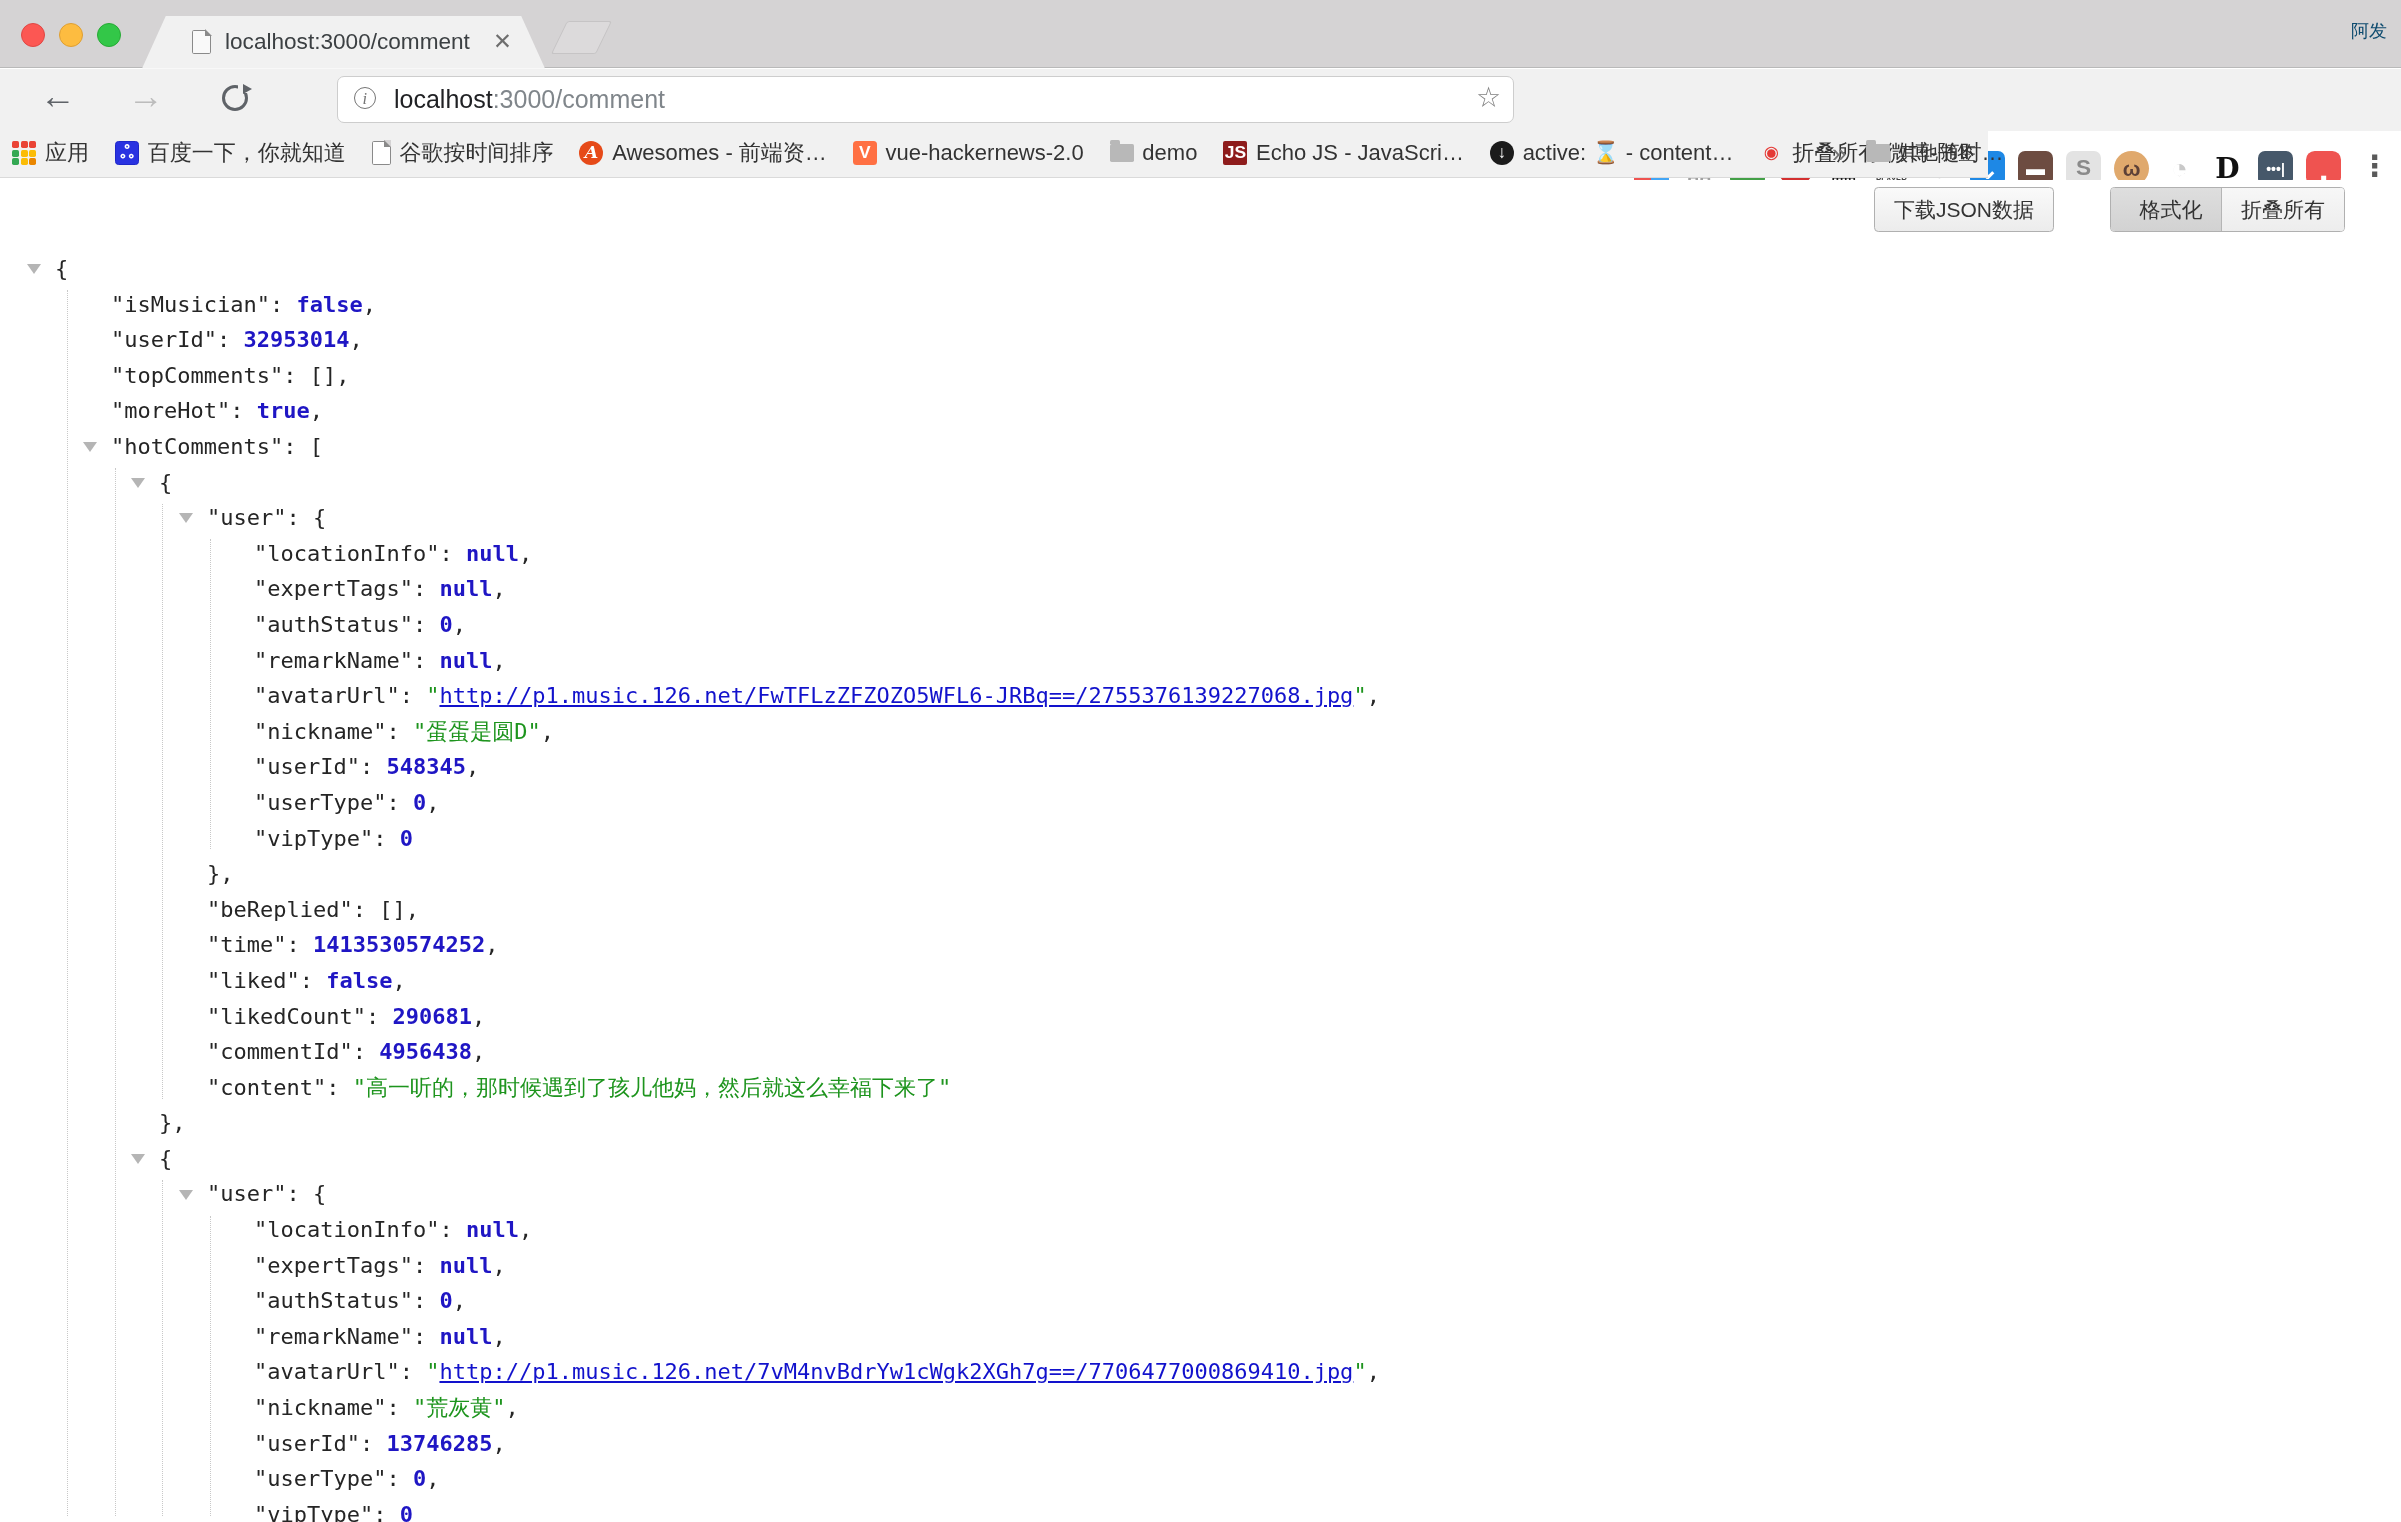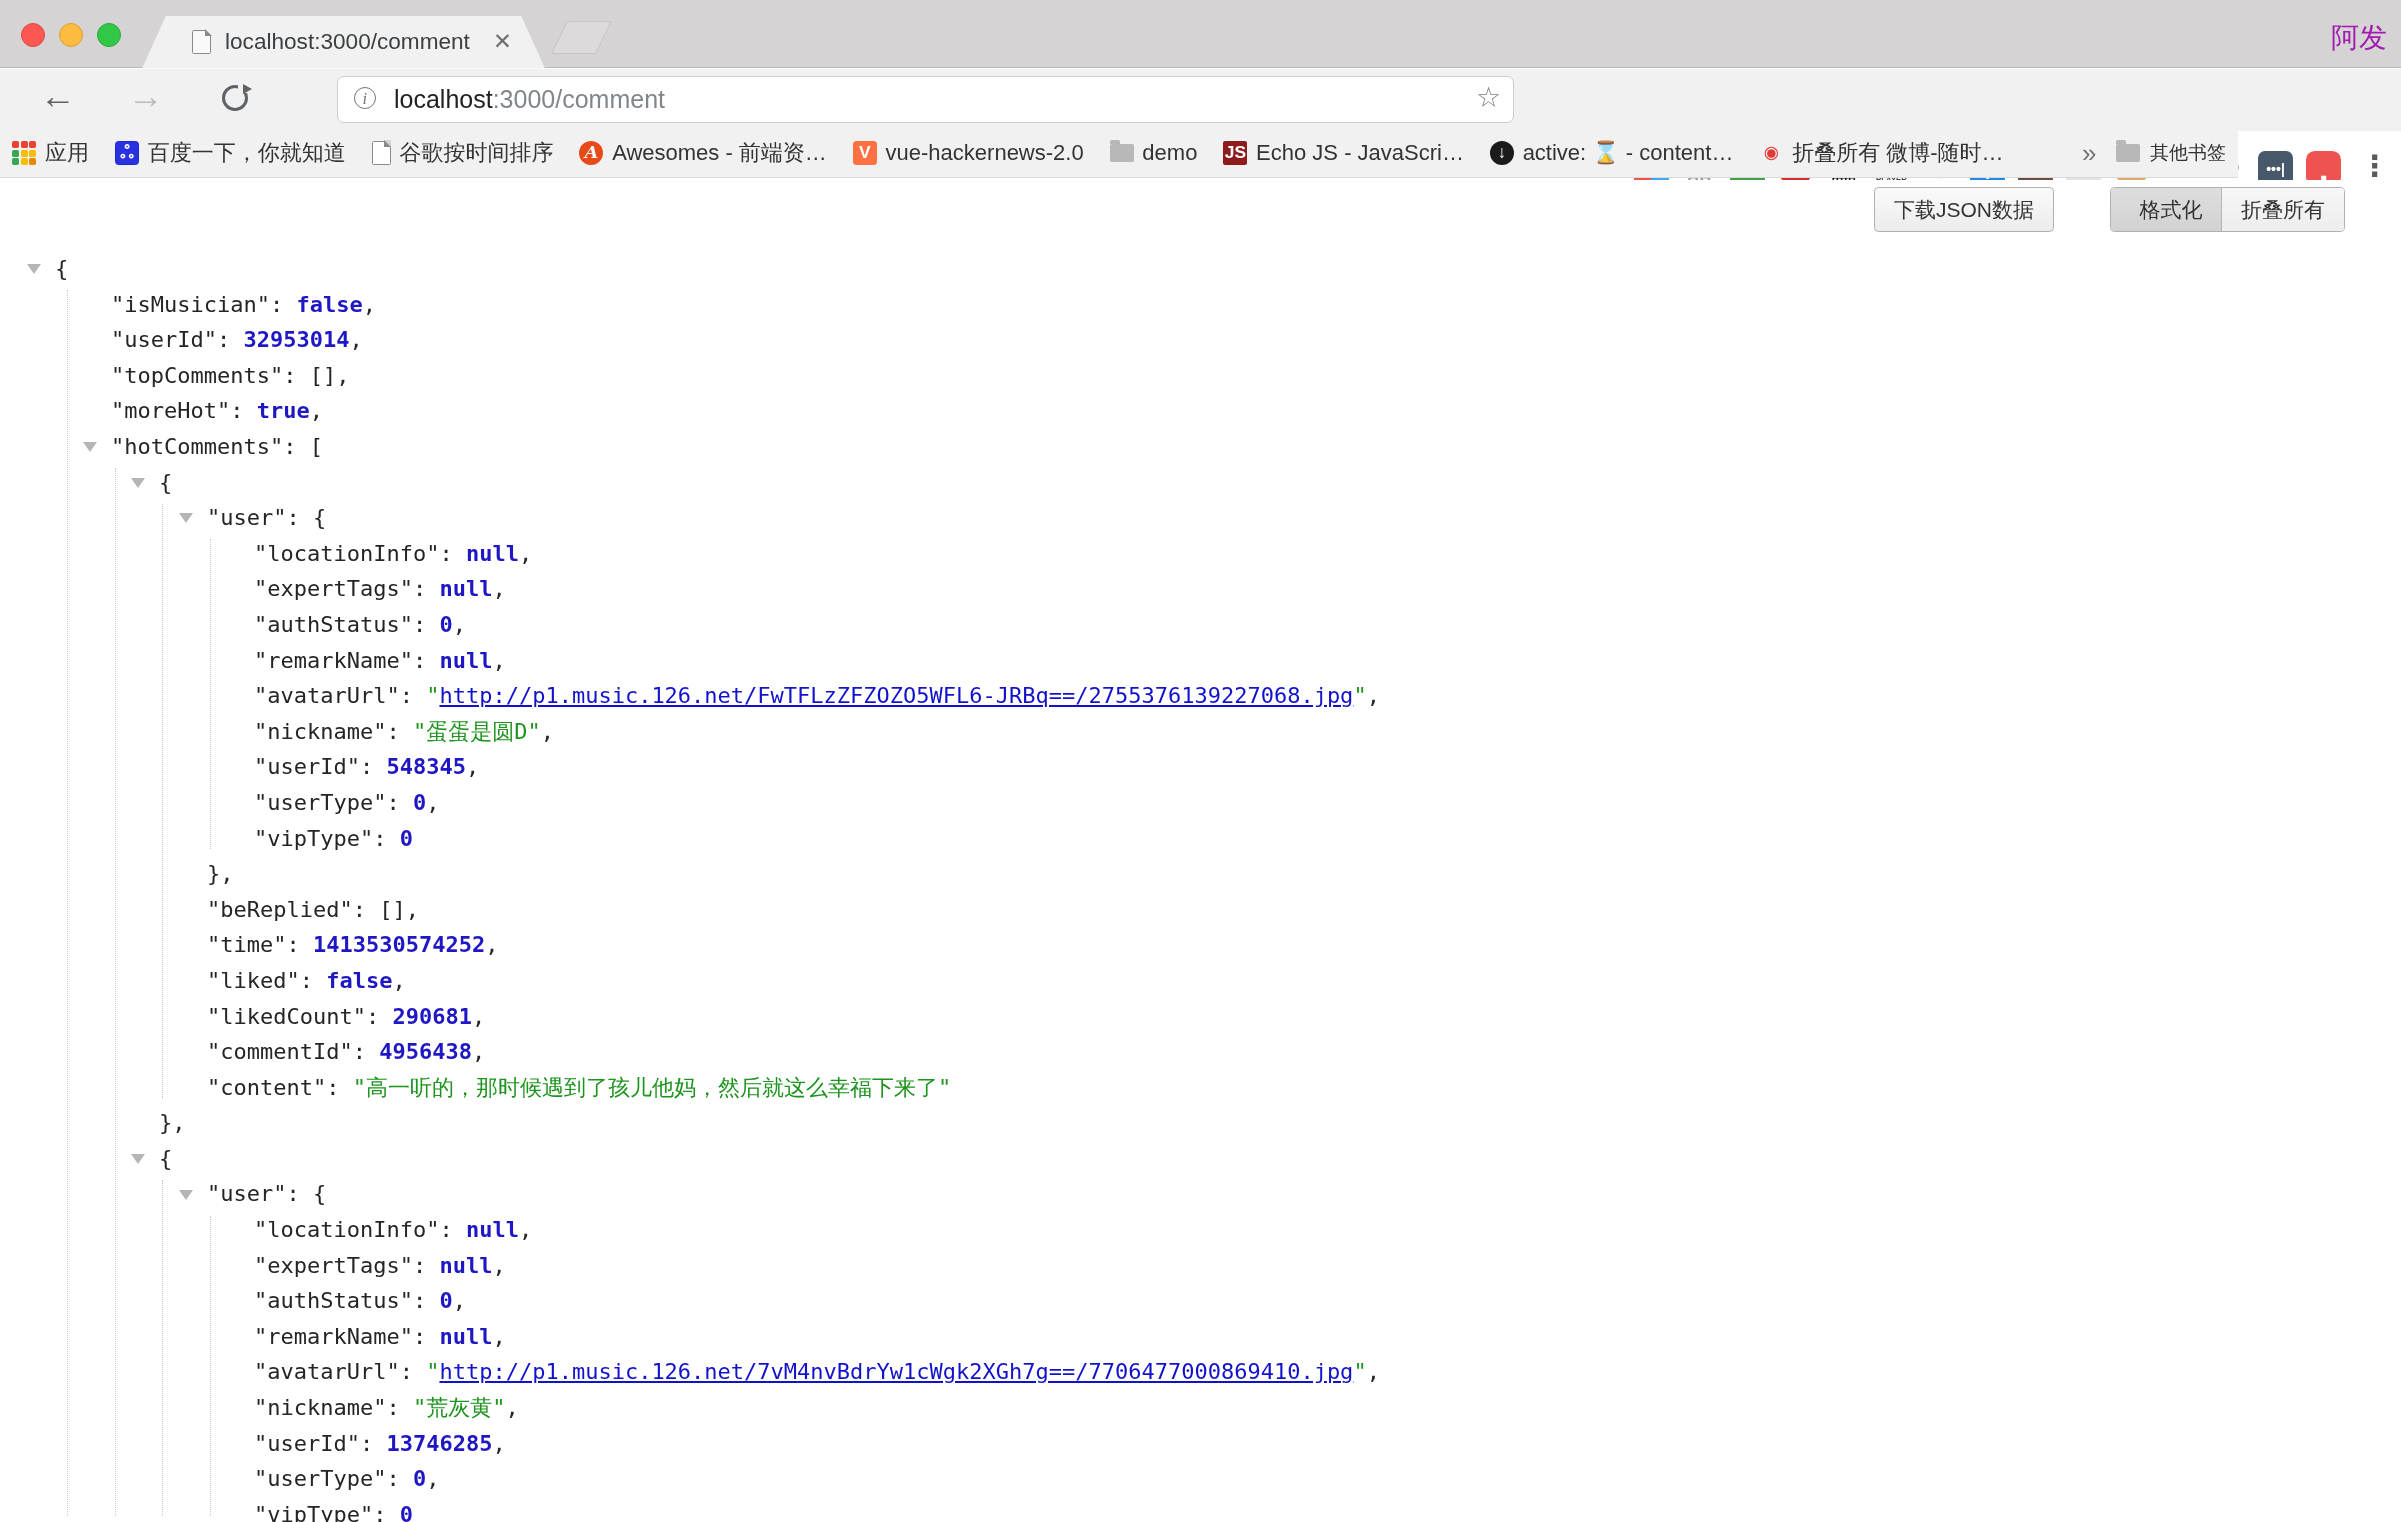--- a/index.html
+++ b/index.html
@@ -19,21 +19,21 @@
     width:260px;white-space:nowrap;overflow:hidden;}
   .tab-close{position:absolute;left:351px;top:12px;font-size:22.6px;color:#6e6e6e;}
   .doc-ico{display:inline-block;width:19px;height:24px;background:#fff;
     border:1.7px solid #8a8a8a;border-radius:1.7px;position:relative;}
   .doc-ico:after{content:"";position:absolute;right:-1.7px;top:-1.7px;width:0;height:0;
     border-style:solid;border-width:0 7.8px 7.8px 0;border-color:transparent #d5d3d4 #8a8a8a transparent;}
   .tab .doc-ico{position:absolute;left:50px;top:14px;background:#f9f9f9;}
   .tab .doc-ico:after{border-color:transparent #f1f1f1 #8a8a8a transparent;}
   .newtab-btn{position:absolute;left:559px;top:21px;width:45px;height:33px;
     background:#dcdadb;border:0.9px solid #c6c4c5;border-radius:2.6px;transform:skewX(-26deg);}
-  .profile-name{position:absolute;right:14px;top:19px;font-size:28px;color:#a21caf;}
+  .profile-name{position:absolute;right:14px;top:19px;font-size:18px;color:#0c4a6e;}
 
   
   .toolbar{position:absolute;left:0;top:69px;width:2401px;height:62px;background:#f1f1f1;}
   .nav-glyph{position:absolute;top:8.7px;font-size:36px;line-height:36px;}
   .back{left:40px;color:#5f6368;}
   .fwd{left:128px;color:#bcbcbc;}
   .reload-ico{position:absolute;left:222px;top:15.6px;width:26px;height:26px;
     border:3.5px solid #5f6368;border-radius:50%;}
   .reload-ico:before{content:"";position:absolute;right:-5.2px;top:-7px;width:12px;height:12px;background:#f1f1f1;}
   .reload-ico:after{content:"";position:absolute;right:-7px;top:-3.5px;width:0;height:0;
@@ -47,21 +47,21 @@
   .url-host{color:#202124;}
   .url-rest{color:#80868b;}
   .star-ico{position:absolute;right:12px;top:4.3px;font-size:28px;color:#828282;}
   .ext-row{position:absolute;left:1538px;top:82px;display:flex;gap:13px;}
   .ext-icon{width:35px;height:35px;display:flex;align-items:center;justify-content:center;
     flex-direction:column;font-size:22.6px;font-weight:bold;line-height:1;overflow:hidden;}
   .ext-sub{font-size:7.8px;font-weight:bold;letter-spacing:0;color:#444;margin-top:0.9px;}
   .menu-dots{position:absolute;left:2360px;top:80px;font-size:29.5px;color:#5a5a5a;font-weight:bold;}
 
   
-  .bmbar{position:absolute;left:0;top:130px;width:2238px;height:48px;background:#f1f1f1;
+  .bmbar{position:absolute;left:0;top:130px;width:1988px;height:48px;background:#f1f1f1;
     border-bottom:1.7px solid #dadada;}
   .bm-list{position:absolute;left:12px;top:0;height:46px;display:flex;align-items:center;gap:26px;}
   .bm{display:flex;align-items:center;gap:8.7px;font-size:22px;color:#333;white-space:nowrap;}
   .bm-ico{display:inline-flex;width:24px;height:24px;align-items:center;justify-content:center;
     font-size:17.4px;font-weight:bold;line-height:1;}
   .grid-ico{display:inline-grid;grid-template-columns:repeat(3,7px);grid-auto-rows:7px;gap:1.7px;}
   .grid-ico i{border-radius:1.7px;}
   .folder-ico{display:inline-block;width:24px;height:17.4px;background:#b8b8b8;border-radius:1.7px;position:relative;}
   .folder-ico:before{content:"";position:absolute;left:0;top:-4.3px;width:10.4px;height:4.3px;
     background:#b8b8b8;border-radius:1.7px 1.7px 0 0;}

